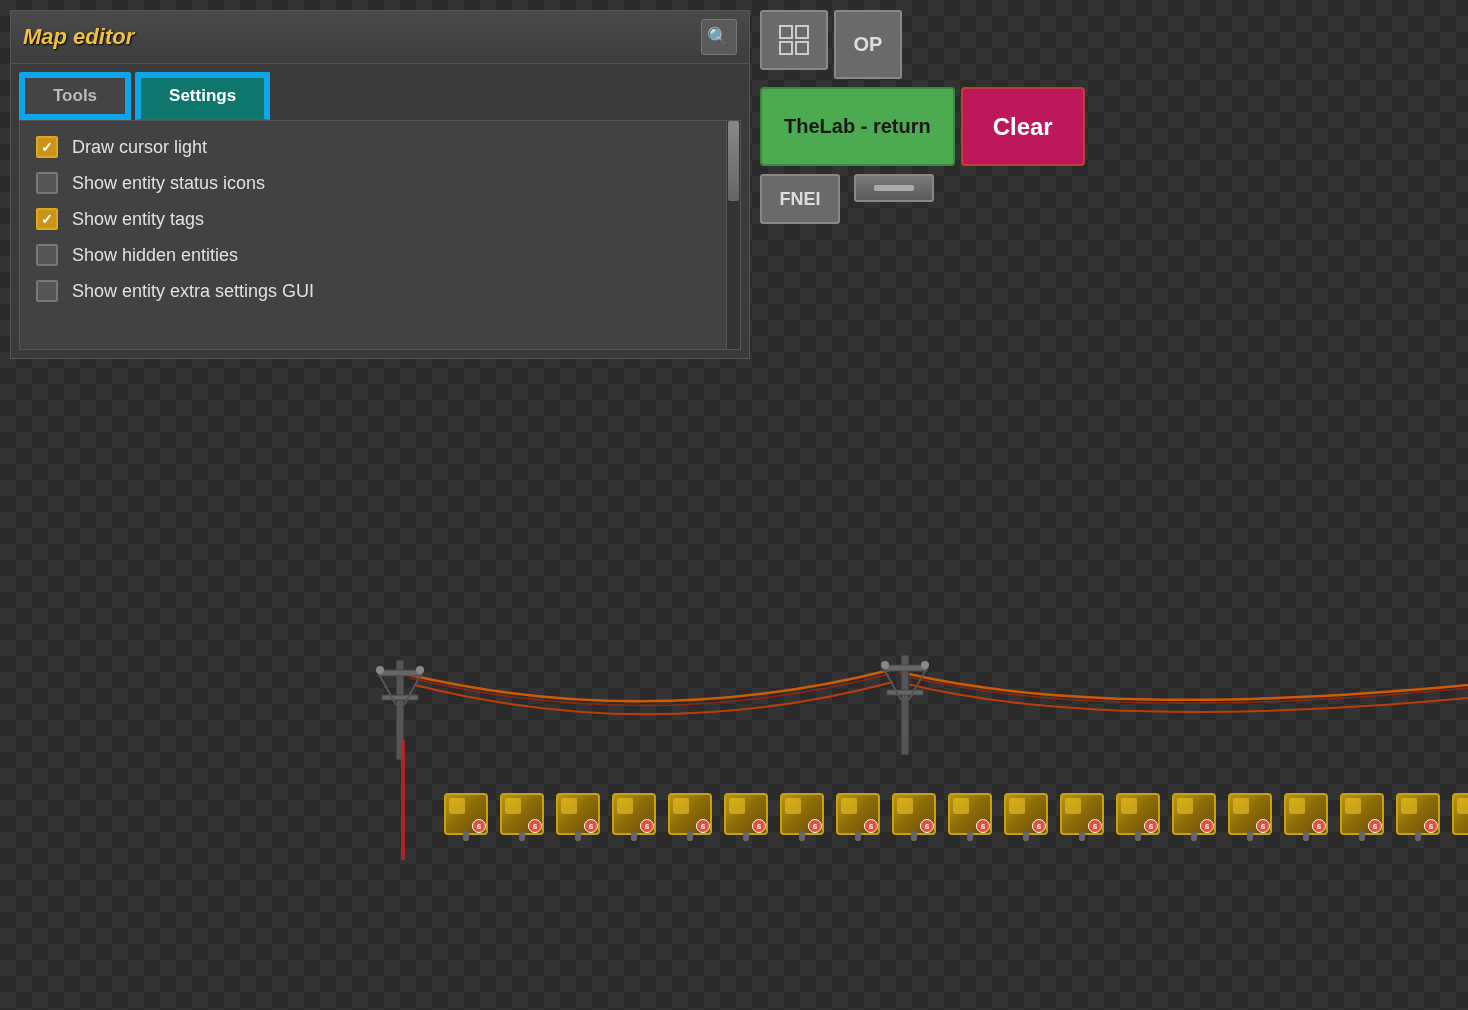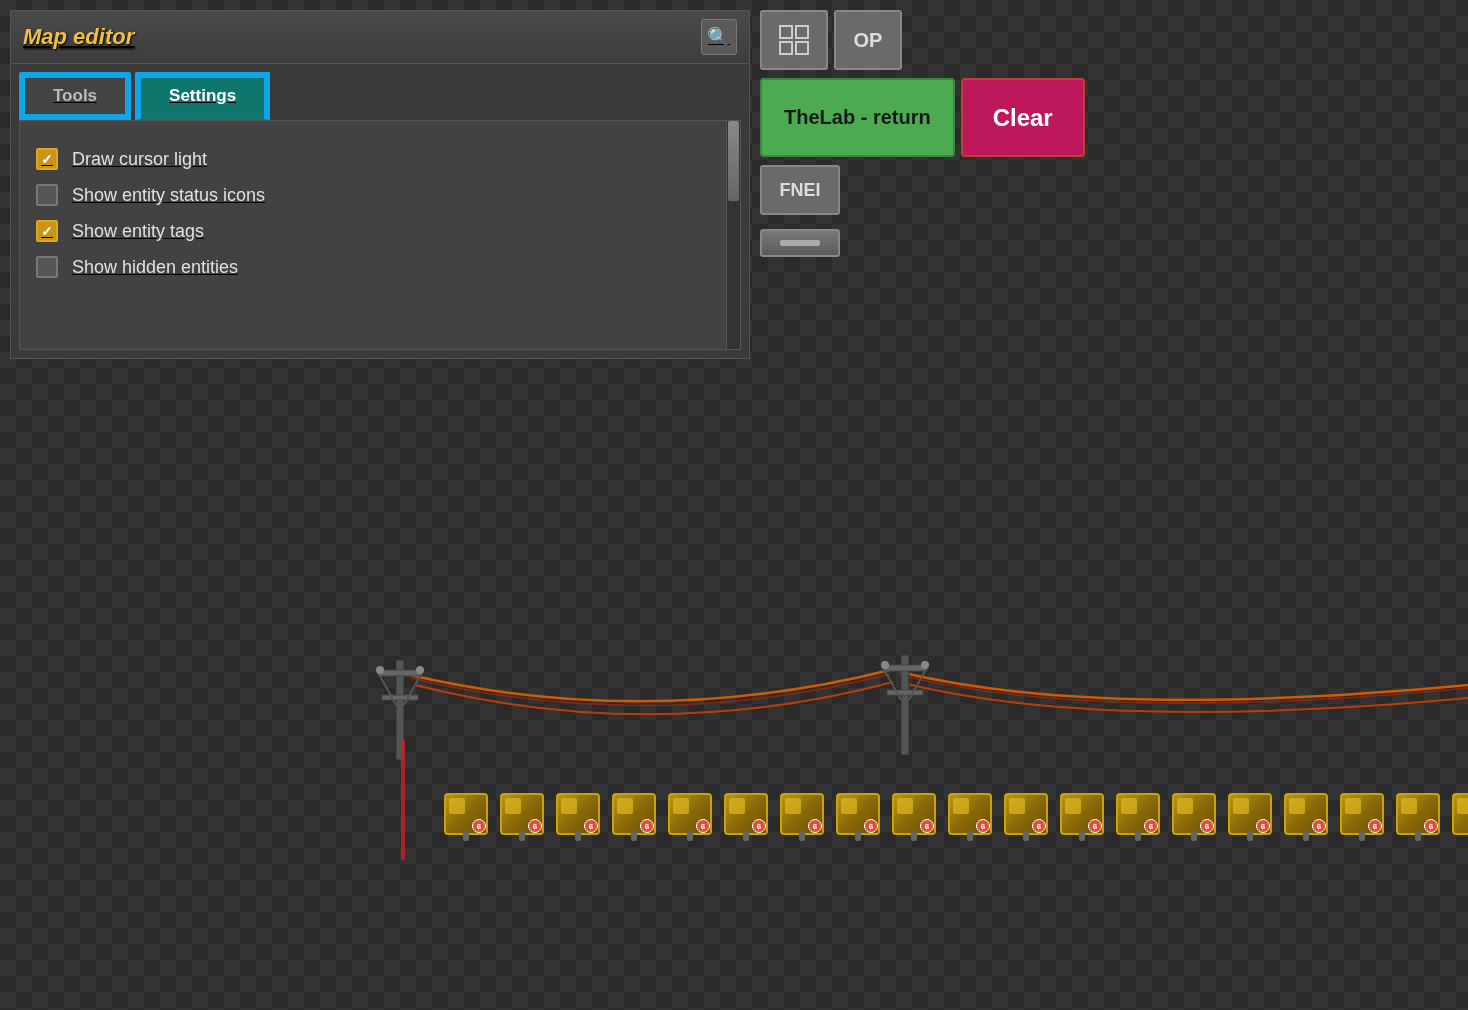--- a/index.html
+++ b/index.html
@@ -40,21 +40,20 @@
 
     
     .map-editor-panel {
       position: absolute;
       top: 10px;
       left: 10px;
       width: 740px;
       background: #3a3a3a;
       border: 1px solid #555;
       pointer-events: all;
-      text-decoration: underline;
     }
 
     .panel-title-bar {
       display: flex;
       align-items: center;
       justify-content: space-between;
       background: linear-gradient(180deg, #4a4a4a 0%, #3d3d3d 100%);
       padding: 8px 12px;
       border-bottom: 1px solid #555;
     }
@@ -106,21 +105,21 @@
 
     .tab-btn.inactive {
       background: #444;
       color: #bbb;
     }
 
     .panel-content {
       background: #424242;
       border: 1px solid #555;
       margin: 0 8px 8px;
-      padding: 20px 8px;
+      padding: 8px 8px;
       position: relative;
       min-height: 230px;
     }
 
     .scrollbar {
       position: absolute;
       right: 0;
       top: 0;
       bottom: 0;
       width: 14px;
@@ -203,21 +202,21 @@
       display: flex;
       align-items: center;
       justify-content: center;
       cursor: pointer;
       color: #ddd;
       font-size: 24px;
     }
 
     .op-btn {
       width: 68px;
-      height: 60px;
+      height: 69px;
       background: #6a6a6a;
       border: 2px solid #888;
       border-radius: 3px;
       display: flex;
       align-items: center;
       justify-content: center;
       cursor: pointer;
       color: #ddd;
       font-size: 20px;
       font-weight: bold;
@@ -555,20 +554,24 @@
             <span class="checkbox-label">Show entity status icons</span>
           </div>
           <div class="checkbox-item">
             <div class="checkbox checked"></div>
             <span class="checkbox-label">Show entity tags</span>
           </div>
           <div class="checkbox-item">
             <div class="checkbox unchecked"></div>
             <span class="checkbox-label">Show hidden entities</span>
           </div>
+          <div class="checkbox-item">
+            <div class="checkbox unchecked"></div>
+            <span class="checkbox-label">Show entity extra settings GUI</span>
+          </div>
         </div>
       <div class="scrollbar">
         <div class="scrollbar-thumb"></div>
       </div>
     </div>
   </div>
 
   <div class="right-panel">
     <div class="top-toolbar">
       <div class="grid-btn">
@@ -580,21 +583,21 @@
         </svg>
       </div>
       <div class="op-btn">OP</div>
     </div>
 
     <div class="action-buttons">
       <button class="thelab-btn">TheLab - return</button>
       <button class="clear-btn">Clear</button>
     </div>
 
-    <div style="display:flex; flex-direction:column; gap:14px;">
+    <div style="display:flex; flex-direction:row; gap:14px;">
       <div class="fnei-btn">FNEI</div>
       <div class="small-bar-btn">
         <div class="small-bar-inner"></div>
       </div>
     </div>
   </div>
 
 </div>
 
 </body></html>

